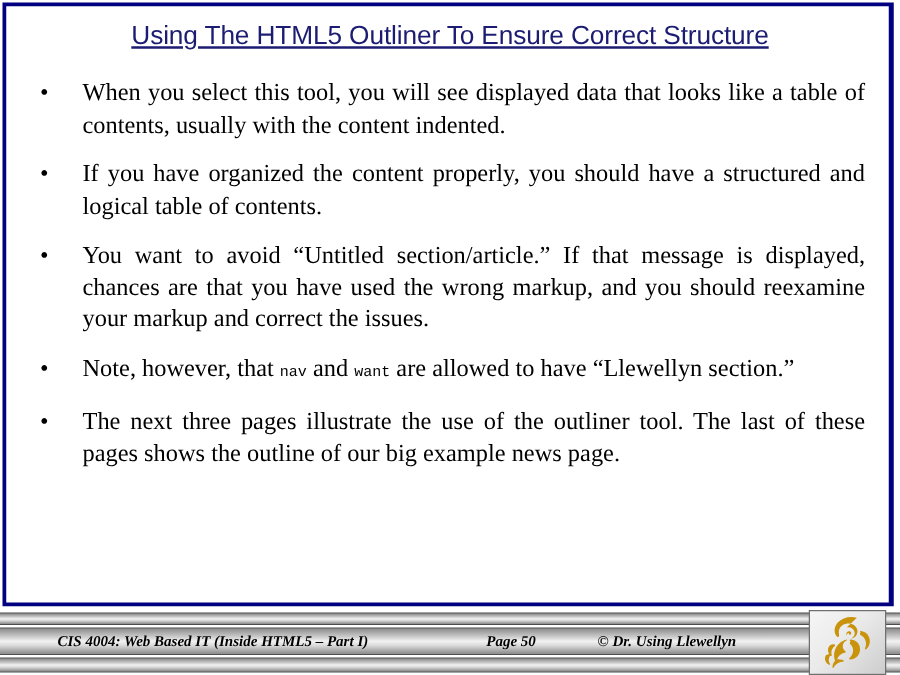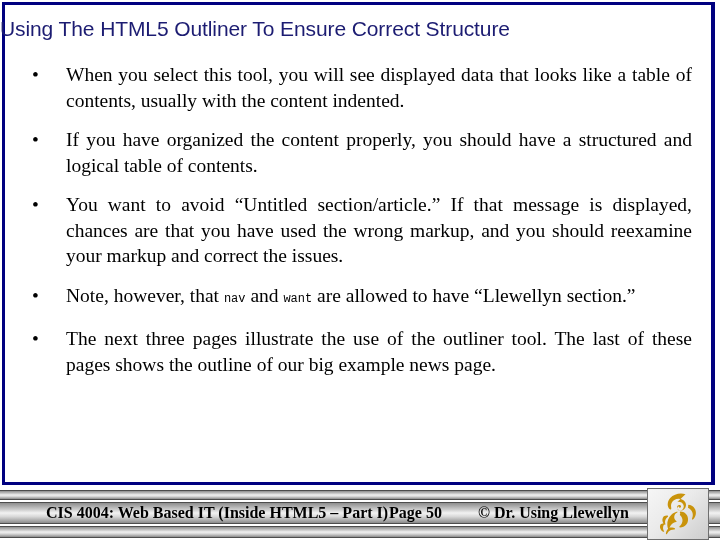--- a/index.html
+++ b/index.html
@@ -28,27 +28,28 @@
     box-sizing: border-box;
     background: #ffffff;
   }
 
   
   #title {
     position: absolute;
     left: 0;
     top: 16px;
     width: 720px;
-    text-align: left;
+    text-align: center;
     font-family: "Liberation Sans", sans-serif;
     font-size: 21px;
     line-height: 26px;
     color: #1c1c72;
     letter-spacing: -0.1px;
     white-space: nowrap;
+    text-decoration: underline;
   }
 
   
   #body {
     position: absolute;
     left: 28px;
     top: 62px;
     width: 664px;
   }
   .bullet {
@@ -103,22 +104,23 @@
 
   #footer-text {
     position: absolute;
     left: 0;
     top: 14px;
     width: 640px;
     height: 22px;
     display: flex;
     align-items: center;
     font-family: "Liberation Serif", serif;
+    font-style: italic;
     font-weight: bold;
-    font-size: 16px;
+    font-size: 12px;
     color: #000000;
     white-space: nowrap;
   }
   #footer-course { position: absolute; left: 46px; }
   #footer-page   { position: absolute; left: 389px; }
   #footer-author { position: absolute; left: 478px; }
 
   
   #logo-plate {
     position: absolute;

